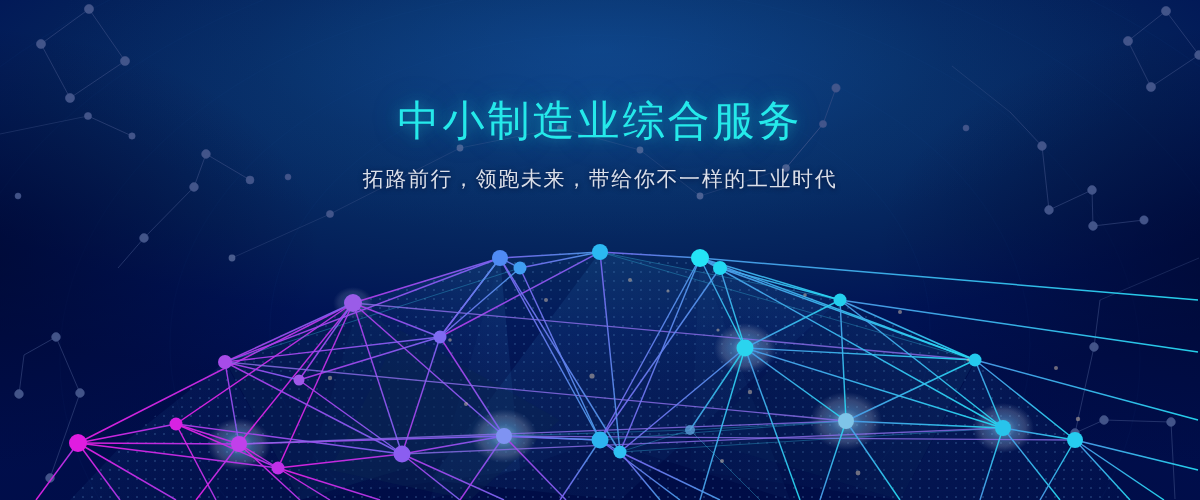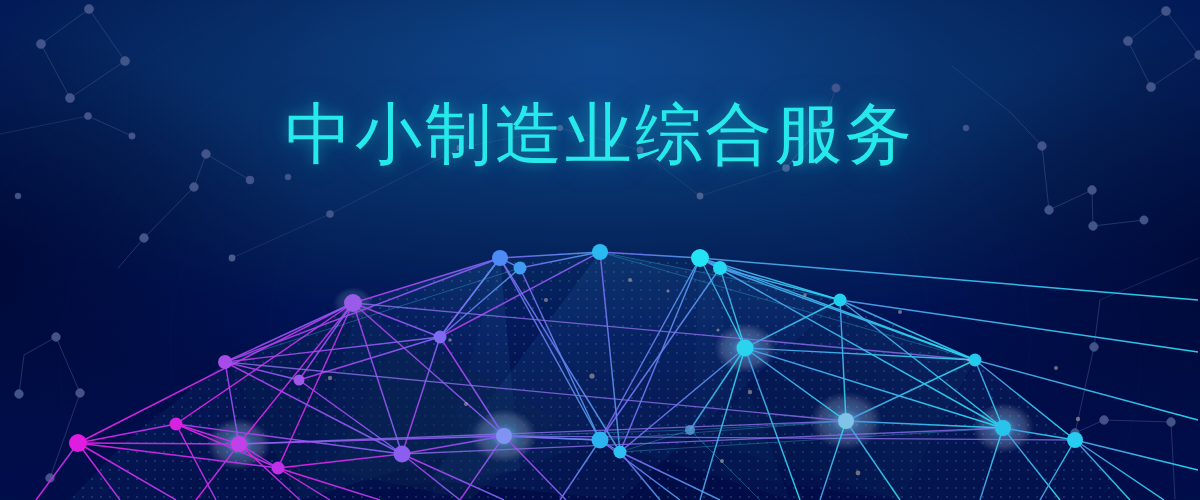--- a/index.html
+++ b/index.html
@@ -42,21 +42,21 @@
   
   .text-block {
     position: absolute;
     left: 0; right: 0;
     top: 98px;
     text-align: center;
     z-index: 40;
   }
   .title {
     margin: 0;
-    font-size: 67px;
+    font-size: 42px;
     line-height: 1.08;
     font-weight: 300;
     letter-spacing: 3px;
     color: #25e9ea;
     text-shadow: 0 0 14px rgba(34,230,235,0.42), 0 0 34px rgba(20,170,200,0.26);
     white-space: nowrap;
   }
   .subtitle {
     margin: 22px 0 0 0;
     font-size: 21px;
@@ -435,15 +435,16 @@
         <circle cx="450" cy="340" r="1.8"></circle>
           <circle cx="1078" cy="419" r="2.2"></circle>
         <circle cx="858" cy="473" r="2.4"></circle>
           <circle cx="722" cy="461" r="2"></circle>
       </g>
     </svg>
   </div>
 
   <div class="text-block">
     <h1 class="title">中小制造业综合服务</h1>
+    <p class="subtitle">拓路前行，领跑未来，带给你不一样的工业时代</p>
   </div>
 
 </div>
 
 </body></html>

